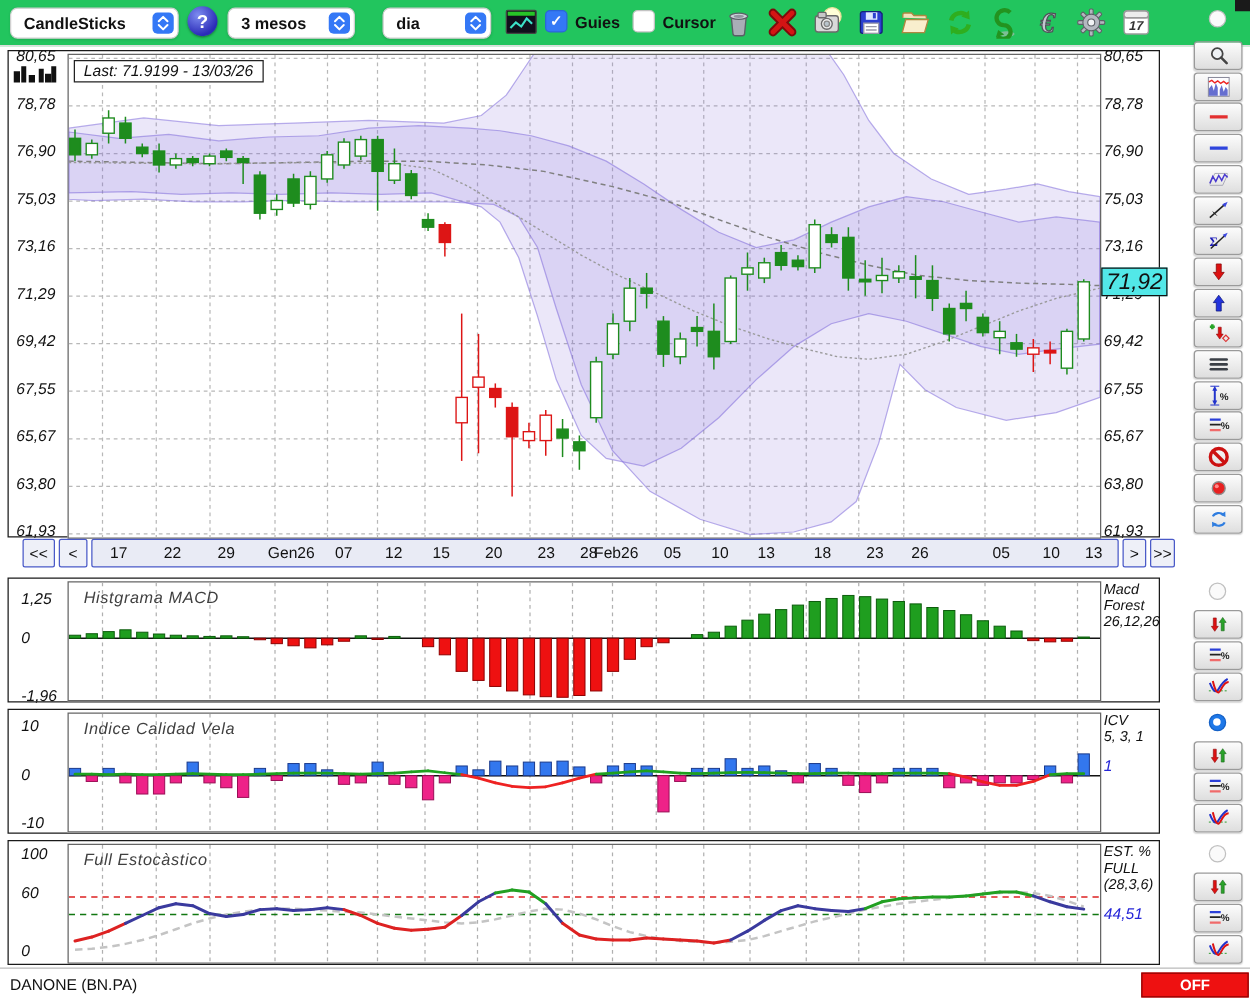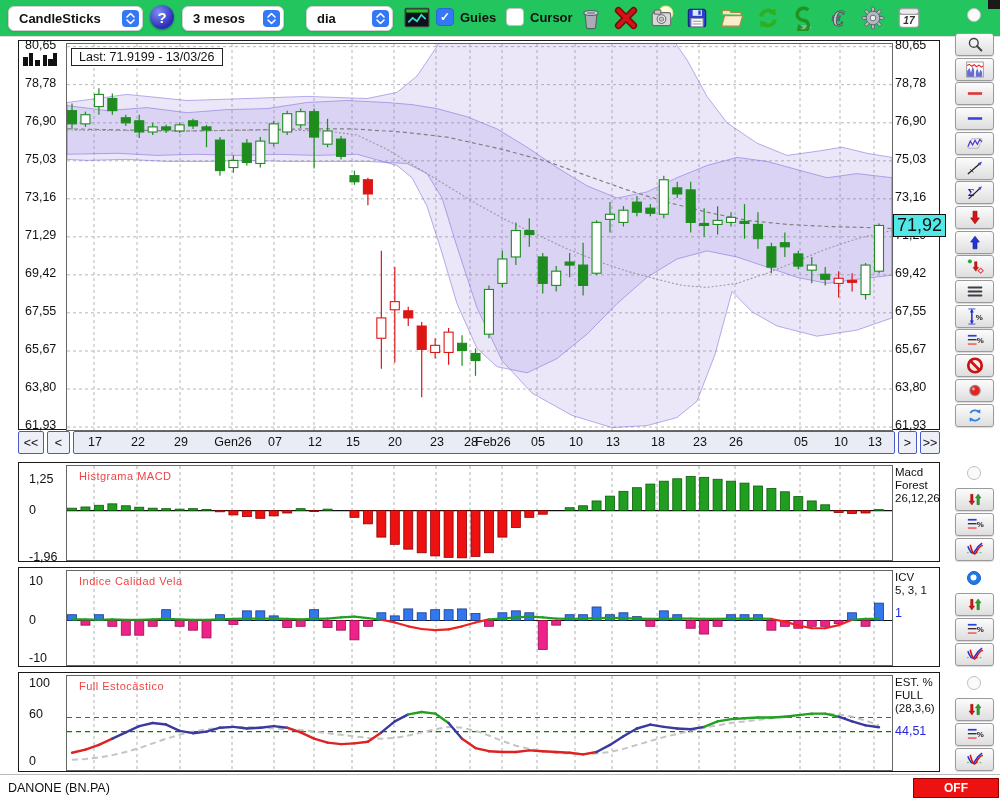--- a/index.html
+++ b/index.html
@@ -16,24 +16,24 @@
     background:radial-gradient(circle at 35% 30%,#7d8df0,#2b2bb8 70%);color:#fff;font-weight:bold;font-size:15px;
     display:flex;align-items:center;justify-content:center;box-shadow:0 1px 2px rgba(0,0,0,.4);}
   .cb{position:absolute;top:8px;display:flex;align-items:center;font-size:13px;font-weight:bold;color:#111;gap:6px;}
   .cb .box{width:16px;height:16px;border-radius:4px;border:1px solid #c3c3c3;background:#fff;display:flex;
     align-items:center;justify-content:center;color:#fff;font-size:12px;}
   .cb .box.on{background:#3478f6;border-color:#2a66d8;}
   .tbico{position:absolute;top:5px;width:26px;height:26px;cursor:pointer;}
   .tbico svg{width:100%;height:100%;}
   #corner{position:absolute;right:0;top:0;width:12px;height:9px;background:#1a1a1a;}
   
-  .panel{position:absolute;left:18px;width:922px;background:#fff;border:1px solid #1a1a1a;box-sizing:border-box;}
+  .panel{position:absolute;left:6px;width:922px;background:#fff;border:1px solid #1a1a1a;box-sizing:border-box;font-style:italic;}
   .plot{position:absolute;left:47px;top:2px;border:1px solid #666;background:#fff;}
   .plot svg{display:block;}
-  .wm{position:absolute;left:12px;top:4px;font-size:11px;color:#ef4444;letter-spacing:.5px;}
+  .wm{position:absolute;left:12px;top:4px;font-size:13px;color:#404040;letter-spacing:.5px;}
   .ylab,.ylabr{position:absolute;font-size:12.5px;color:#111;}
   .rlab{position:absolute;font-size:11.5px;color:#111;line-height:13px;white-space:nowrap;}
   .rlab .bval{color:#2626d8;margin-top:10px;}
   #lastbox{position:absolute;background:#fff;border:1px solid #222;font-size:12.5px;color:#111;
     padding:1px 7px;white-space:nowrap;}
   #pricetag{position:absolute;background:#52e8e8;border:1px solid #111;font-size:18px;color:#111;
     padding:0 3px;}
   #volico{position:absolute;}
   
   #navbar{position:absolute;left:18px;top:431px;width:922px;height:25px;}

